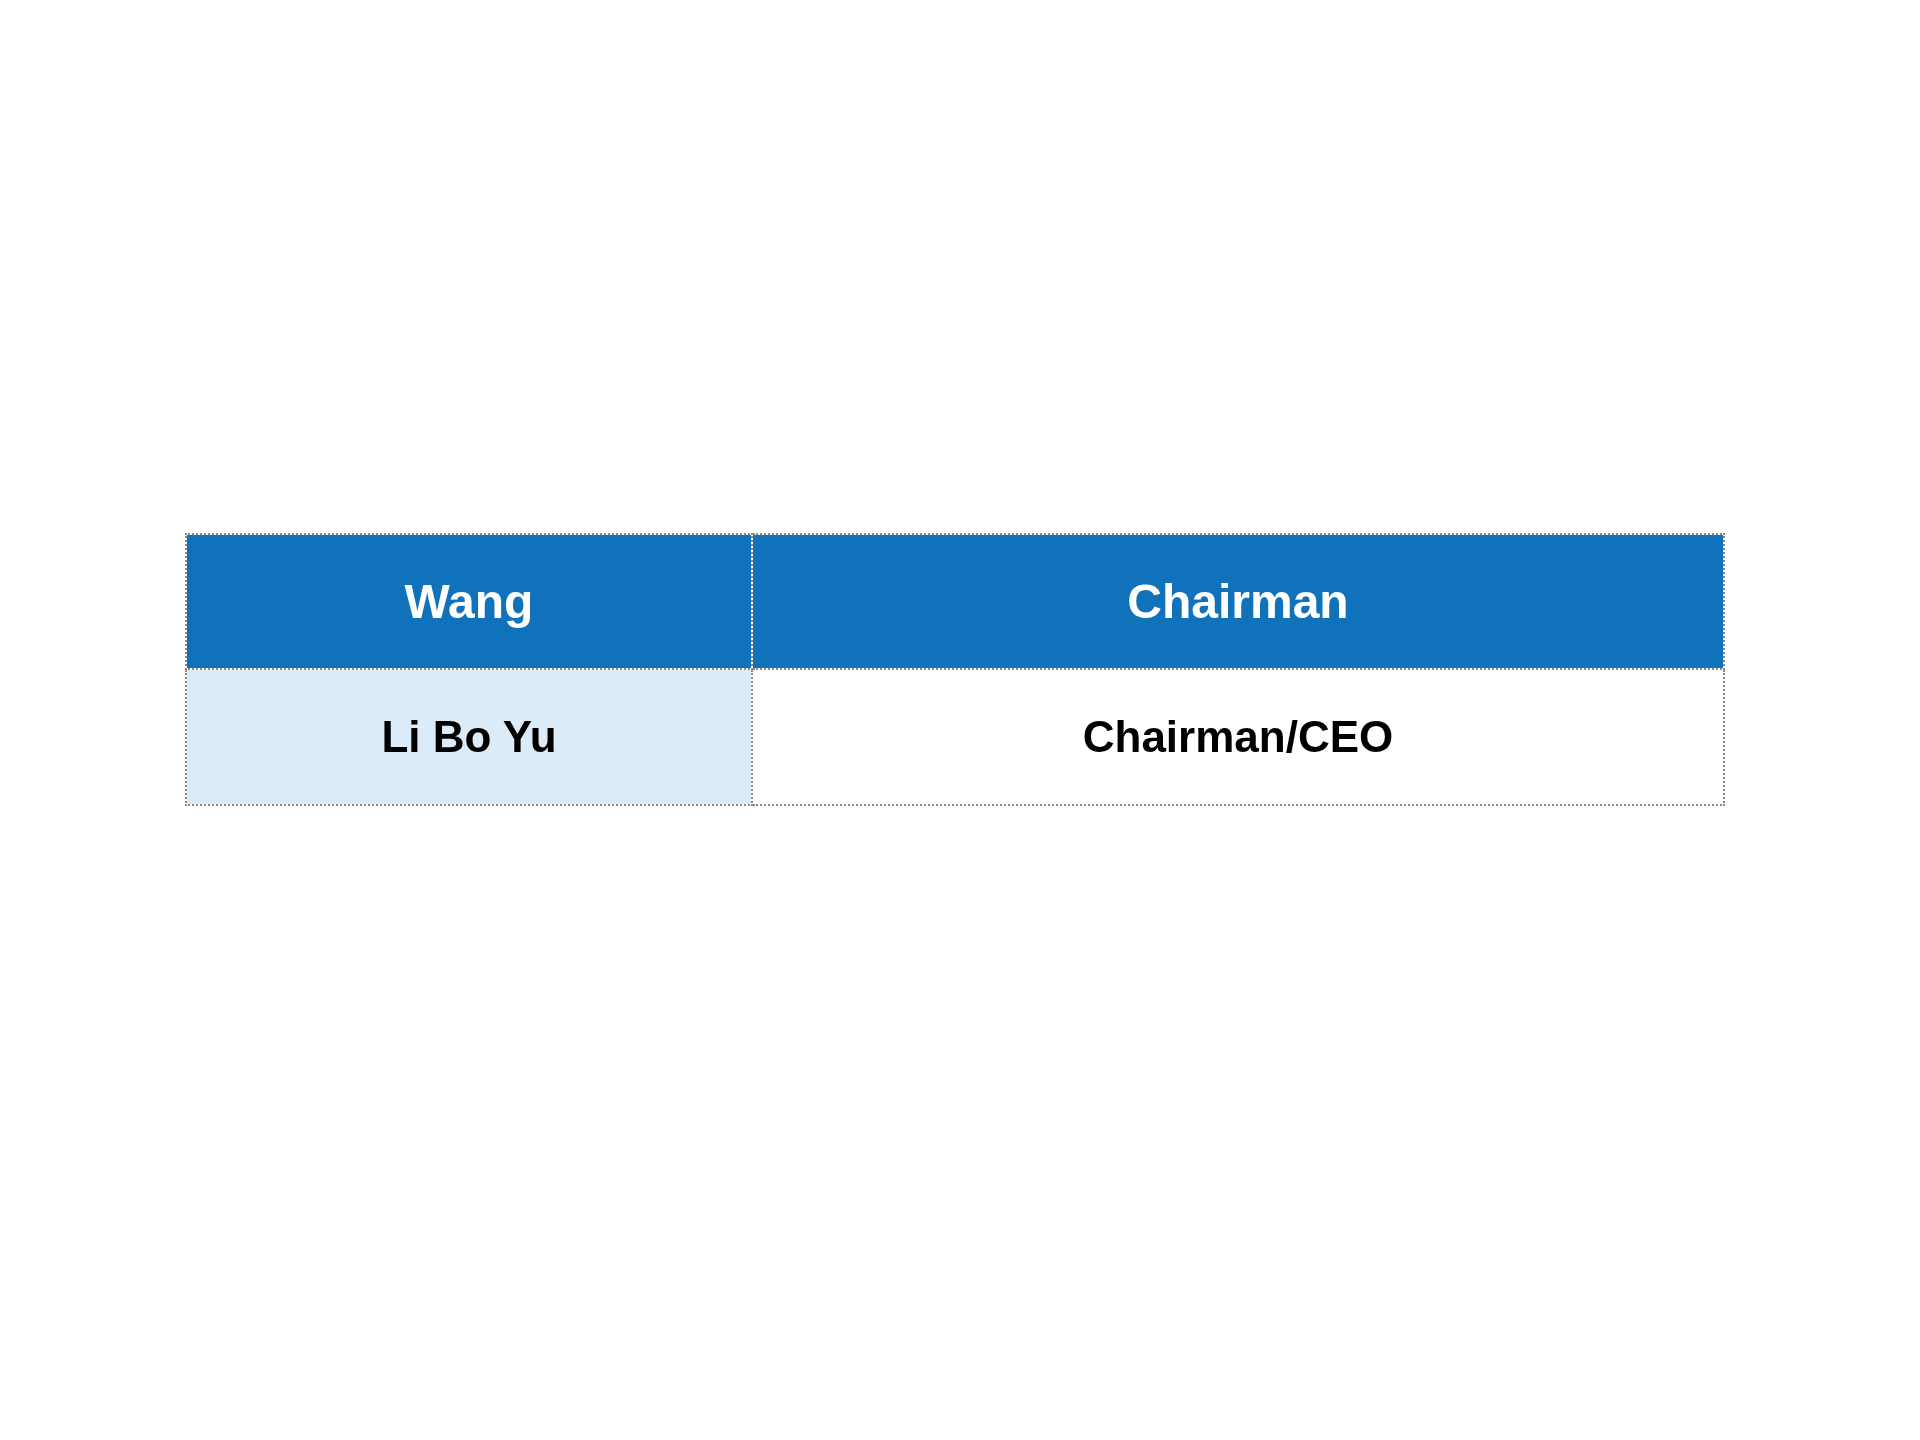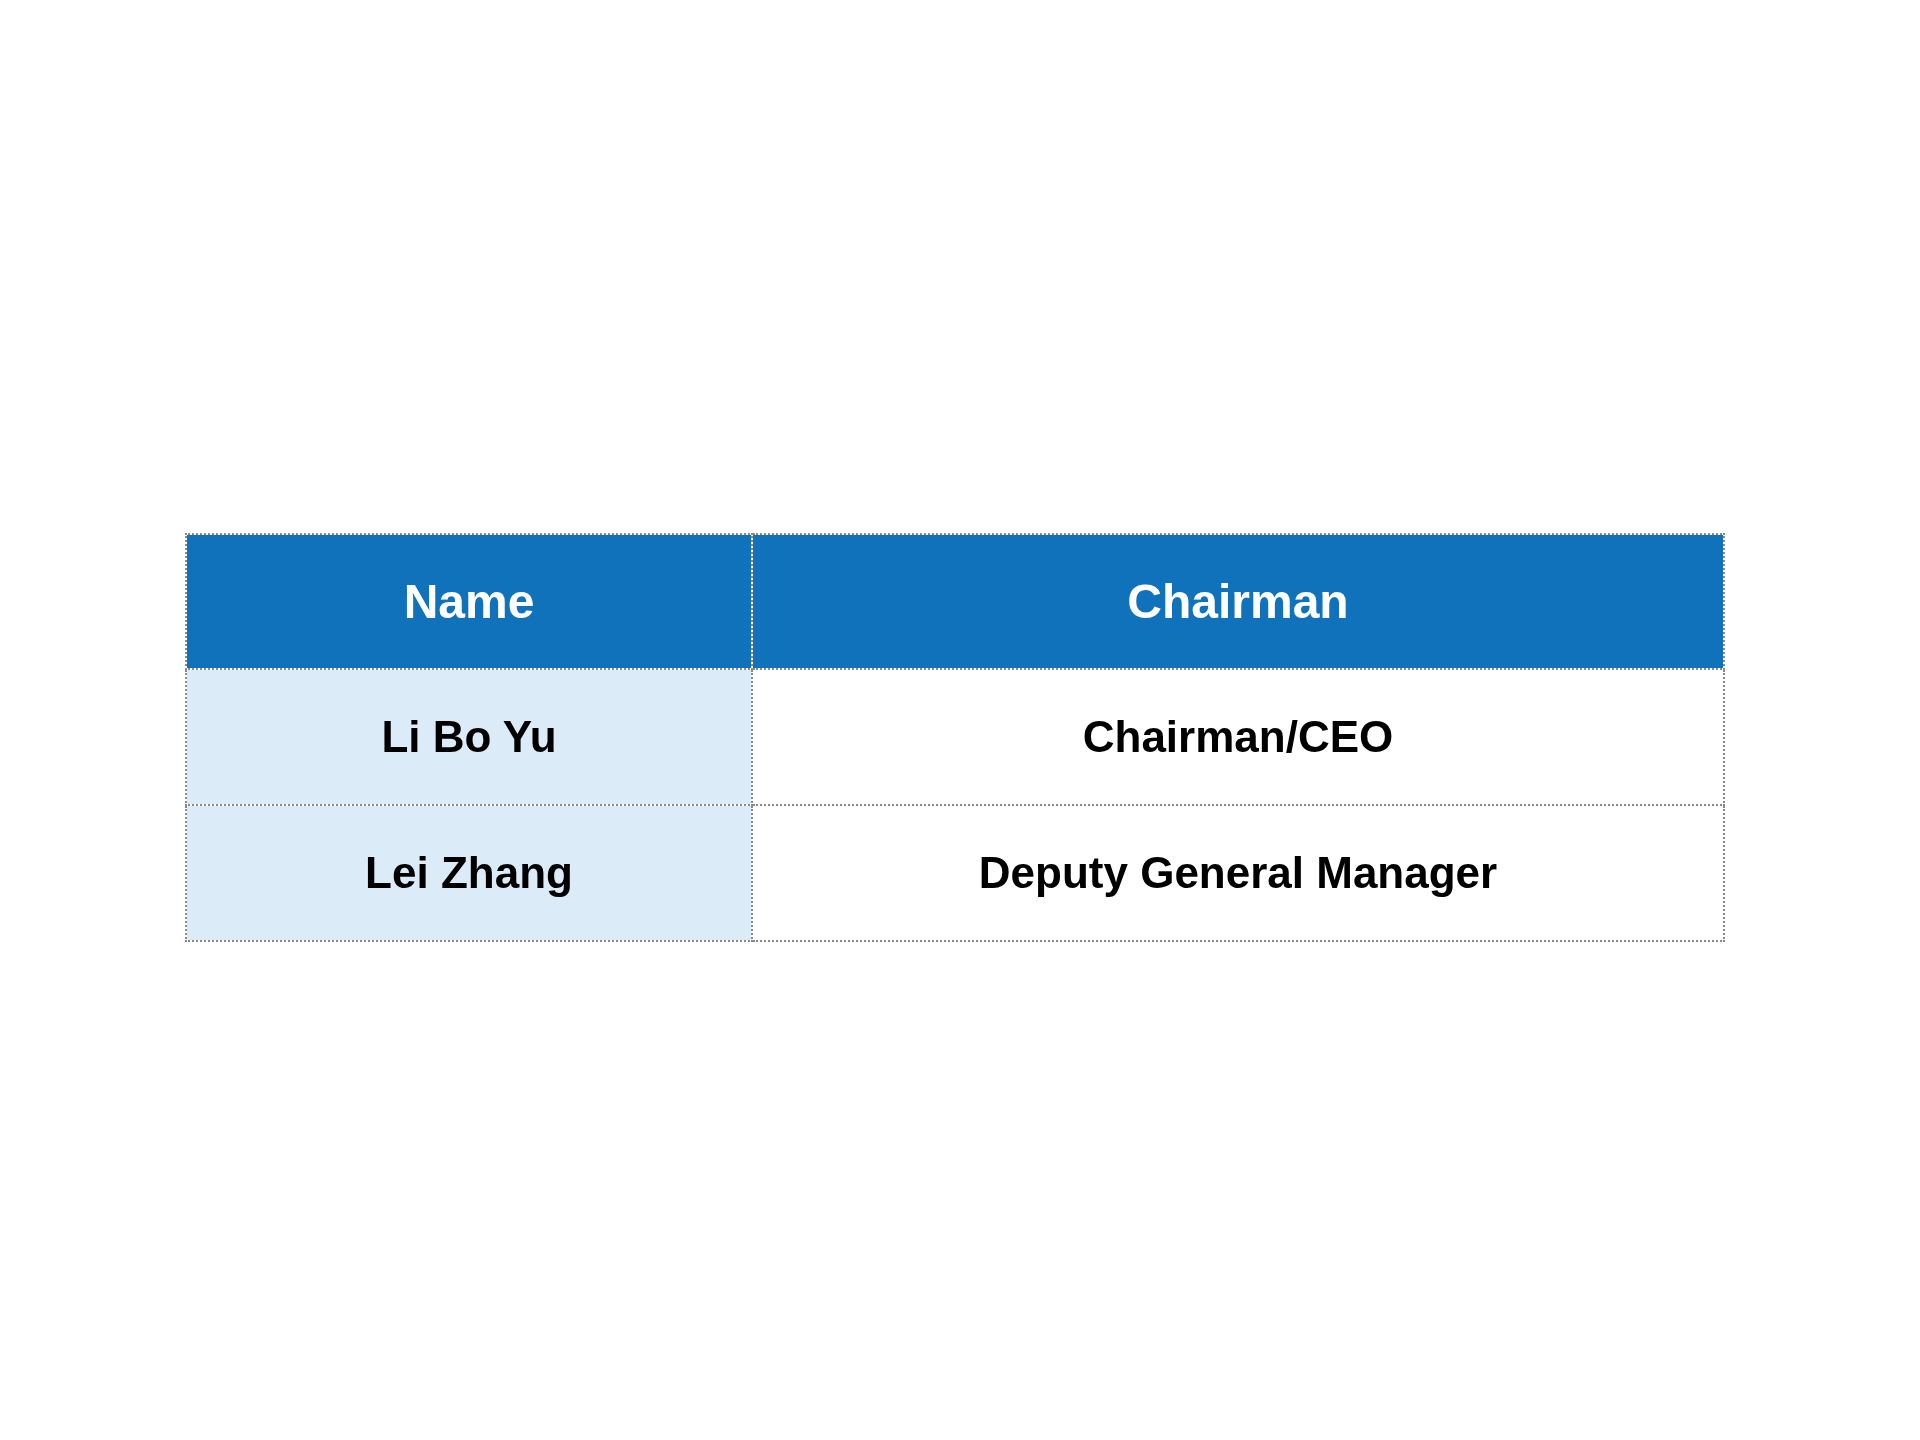--- a/index.html
+++ b/index.html
@@ -60,29 +60,25 @@
 
 <div class="canvas">
 
   <table class="mgmt">
     <colgroup>
       <col class="c-name">
       <col class="c-position">
     </colgroup>
     <thead>
       <tr>
-        <th>Name</th>
+        <th>Wang</th>
         <th>Chairman</th>
       </tr>
     </thead>
     <tbody>
       <tr>
         <td class="name-cell">Li Bo Yu</td>
         <td class="position-cell">Chairman/CEO</td>
       </tr>
-      <tr>
-        <td class="name-cell">Lei Zhang</td>
-        <td class="position-cell">Deputy General Manager</td>
-      </tr>
     </tbody>
   </table>
 
 </div>
 
 </body></html>

